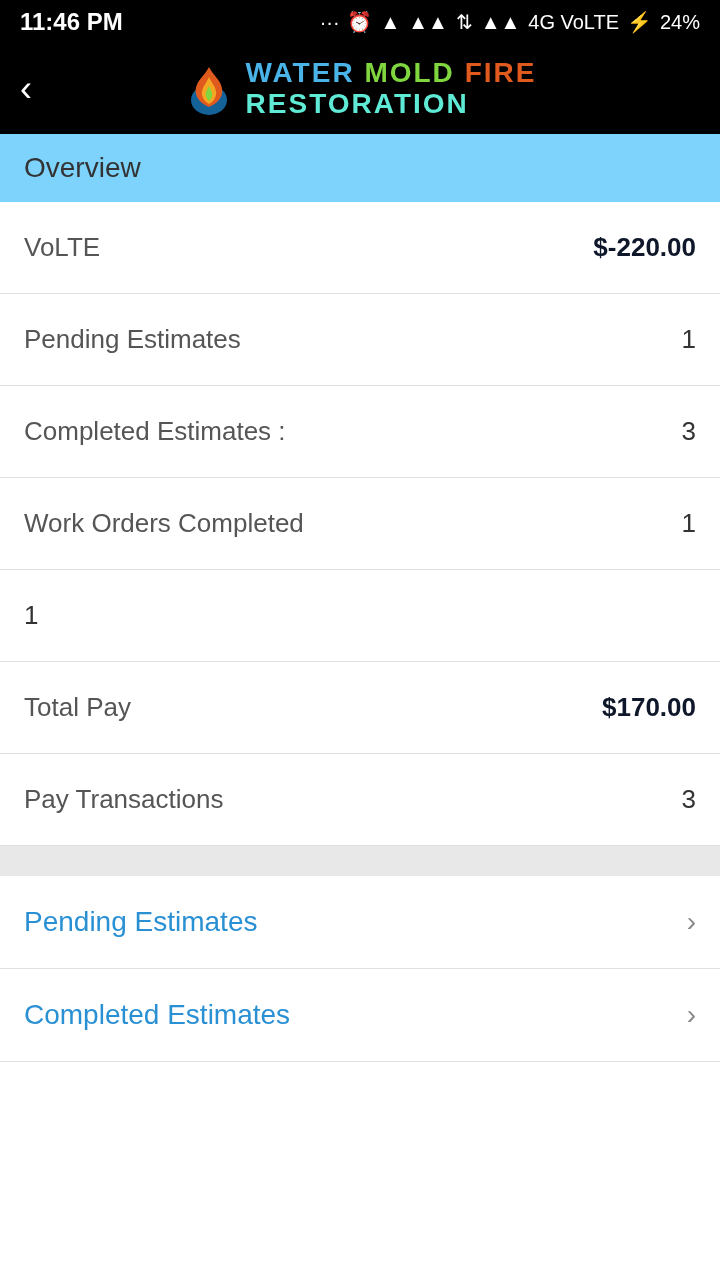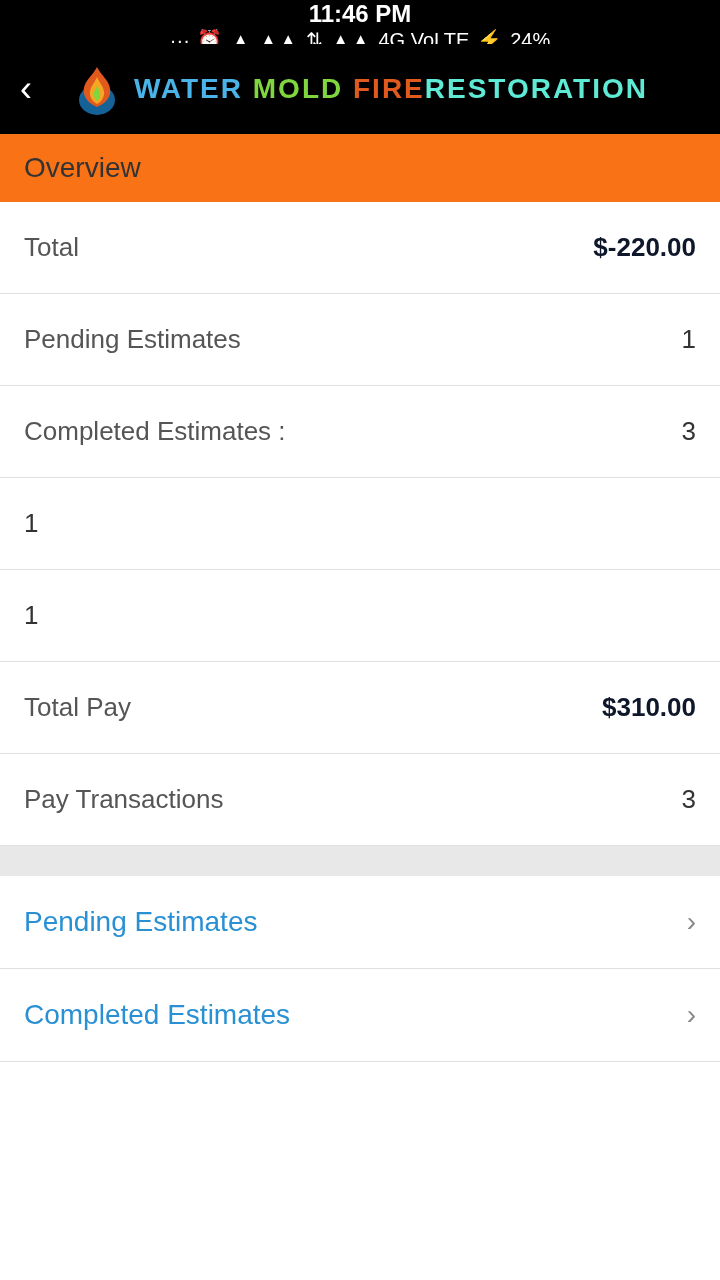--- a/index.html
+++ b/index.html
@@ -14,24 +14,23 @@
     }
 
     
     .status-bar {
       background: #000000;
       color: #ffffff;
       height: 44px;
       display: flex;
       align-items: center;
       justify-content: space-between;
-      padding: 0 20px;
+      padding: 16px 20px;
       font-size: 24px;
       font-weight: 500;
-      flex-direction: column;
     }
     .status-bar-left { font-size: 24px; font-weight: 600; }
     .status-bar-right {
       display: flex;
       align-items: center;
       gap: 8px;
       font-size: 20px;
     }
 
     
@@ -56,41 +55,41 @@
       display: flex;
       align-items: center;
       gap: 12px;
     }
     .logo-icon {
       width: 50px;
       height: 55px;
     }
     .logo-text {
       display: flex;
-      flex-direction: row;
+      flex-direction: column;
       line-height: 1.1;
     }
     .logo-line1 {
       font-size: 28px;
       font-weight: 700;
       letter-spacing: 2px;
     }
     .logo-line2 {
       font-size: 28px;
       font-weight: 700;
       letter-spacing: 2px;
       color: #5eead4;
     }
     .water-text { color: #4ab4e8; }
     .mold-text { color: #7fd63e; }
     .fire-text { color: #e05a1e; }
 
     
     .section-header {
-      background: #f97316;
+      background: #7dd3fc;
       padding: 18px 24px;
       font-size: 28px;
       font-weight: 500;
       color: #333333;
     }
 
     
     .overview-row {
       display: flex;
       align-items: center;
@@ -178,46 +177,47 @@
   </div>
 </div>
 
 <div class="section-header">
   <span>Overview</span>
 </div>
 
 <div>
 
   <div class="overview-row">
-    <span class="row-label">Total</span>
+    <span class="row-label">VoLTE</span>
     <span class="row-value">$-220.00</span>
   </div>
 
   <div class="overview-row">
     <span class="row-label">Pending Estimates</span>
     <span class="row-value normal">1</span>
   </div>
 
   <div class="overview-row">
     <span class="row-label">Completed Estimates :</span>
     <span class="row-value normal">3</span>
   </div>
 
   <div class="overview-row">
+    <span class="row-label">Work Orders Completed</span>
     <span class="row-value normal">1</span>
   </div>
 
   <div class="overview-row">
     <span class="row-value normal">1</span>
   </div>
 
 
   <div class="overview-row">
     <span class="row-label">Total Pay</span>
-    <span class="row-value">$310.00</span>
+    <span class="row-value">$170.00</span>
   </div>
 
   <div class="overview-row">
     <span class="row-label">Pay Transactions</span>
     <span class="row-value normal">3</span>
   </div>
 </div>
 
 <div class="divider-section"></div>
 

